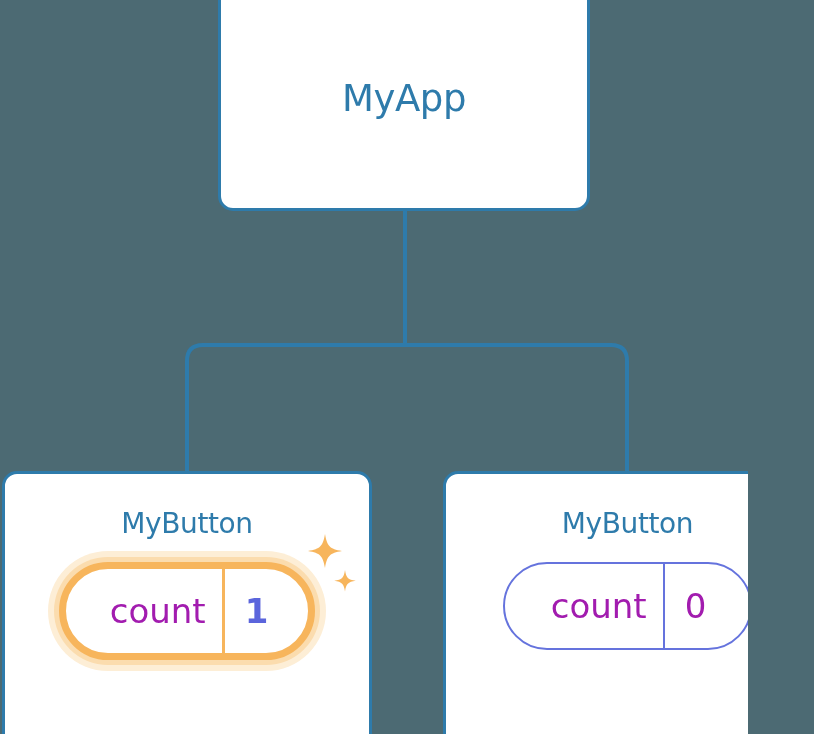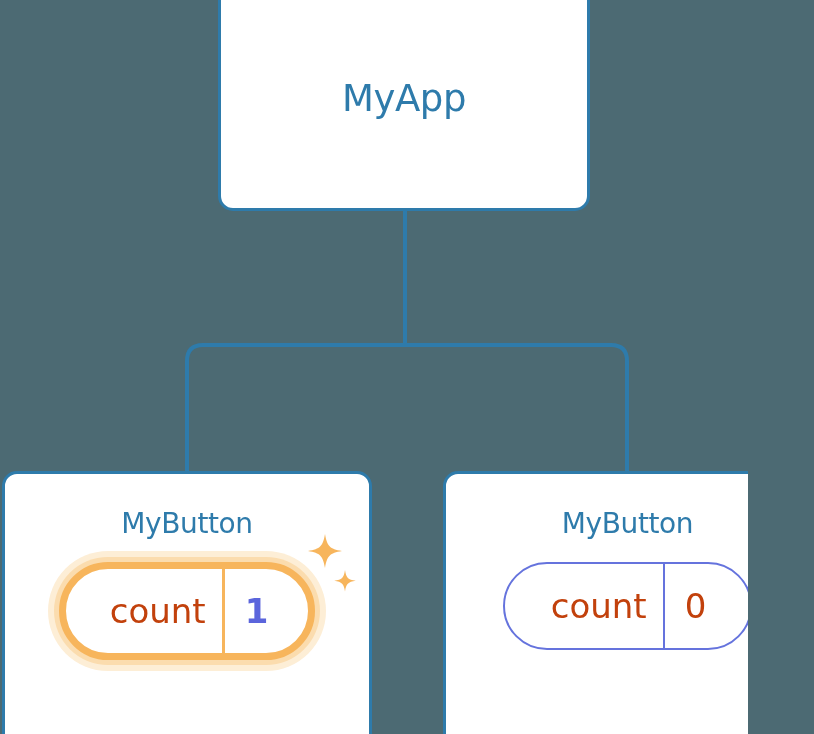--- a/index.html
+++ b/index.html
@@ -122,21 +122,21 @@
   }
   .pill.highlight .pill-val {
     padding: 0 40px 0 20px;
     border-left: 3px solid #f7b55c;
   }
 
   .pill-key, .pill-val {
     display: flex;
     align-items: center;
     justify-content: center;
-    color: #c2410c;
+    color: #a21caf;
     font-size: 34px;
     line-height: 1;
     white-space: nowrap;
     box-sizing: border-box;
   }
   .pill.highlight .pill-val {
     font-weight: 700;
     color: #5b65dc;
   }
 

